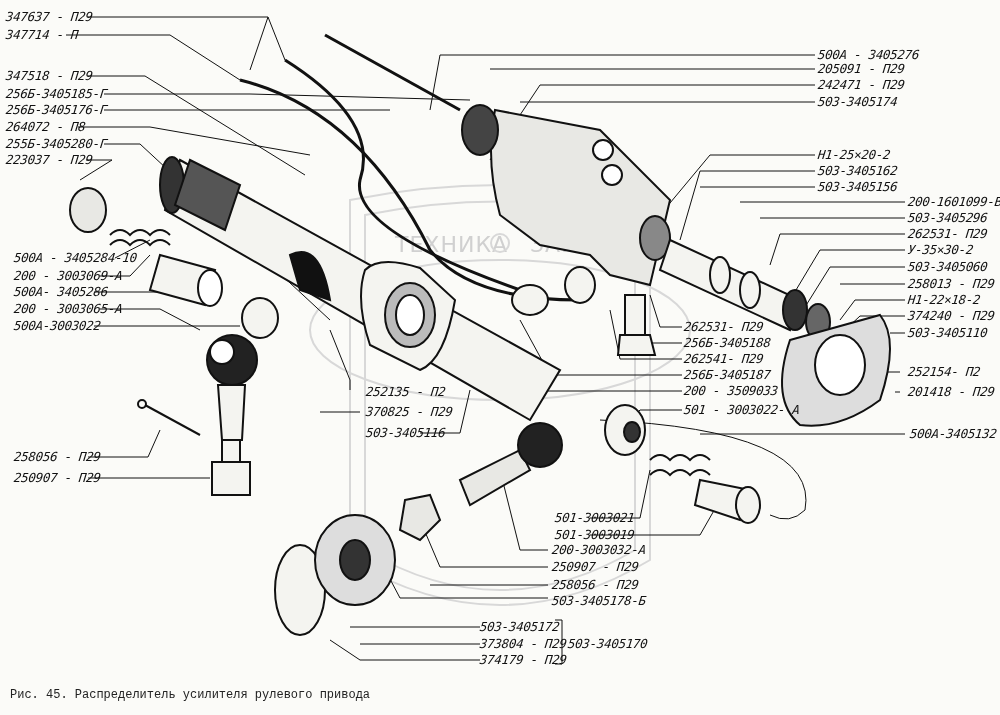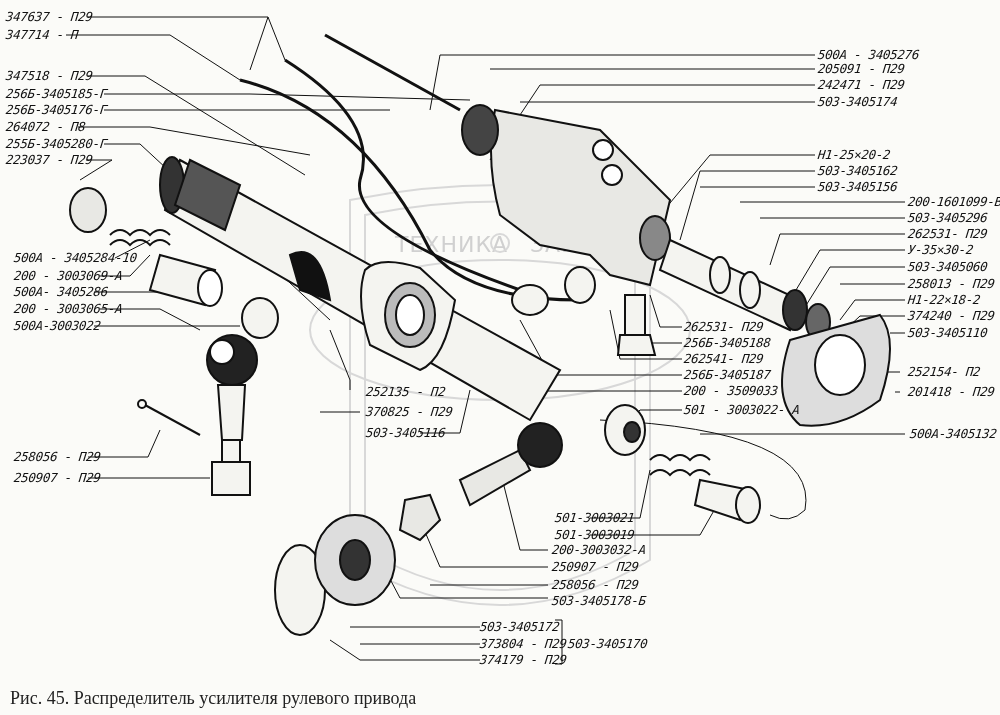--- a/index.html
+++ b/index.html
@@ -1,19 +1,19 @@
 <!DOCTYPE html>
 <html><head>
 <meta charset="utf-8">
 <style>
   html,body{margin:0;padding:0;background:#fbfbf8;}
   #stage{position:relative;width:1000px;height:715px;overflow:hidden;background:#fbfbf8;}
   svg#art{position:absolute;left:0;top:0;}
   .lbl{position:absolute;font-family:"DejaVu Sans Mono","Liberation Mono",monospace;font-style:italic;font-size:12.5px;color:#111;white-space:nowrap;line-height:14px;transform:skewX(-6deg);letter-spacing:-0.3px;}
-  .caption{position:absolute;left:10px;top:688px;font-family:Liberation Serif, serif;font-size:18px;color:#222;white-space:nowrap;}
+  .caption{position:absolute;left:10px;top:688px;font-family:Liberation Mono, monospace;font-size:12px;color:#222;white-space:nowrap;}
   .wm{position:absolute;font-family:"DejaVu Sans","Liberation Sans",sans-serif;font-size:22px;color:#d0d0d0;letter-spacing:1px;}
 </style>
 </head>
 <body>
 
 <div id="stage">
 
   <div class="wm" style="left:395px;top:232px;">ТЕХНИКА</div>
   <div class="wm" style="left:530px;top:232px;">ЗАПЧАСТИ</div>
 

